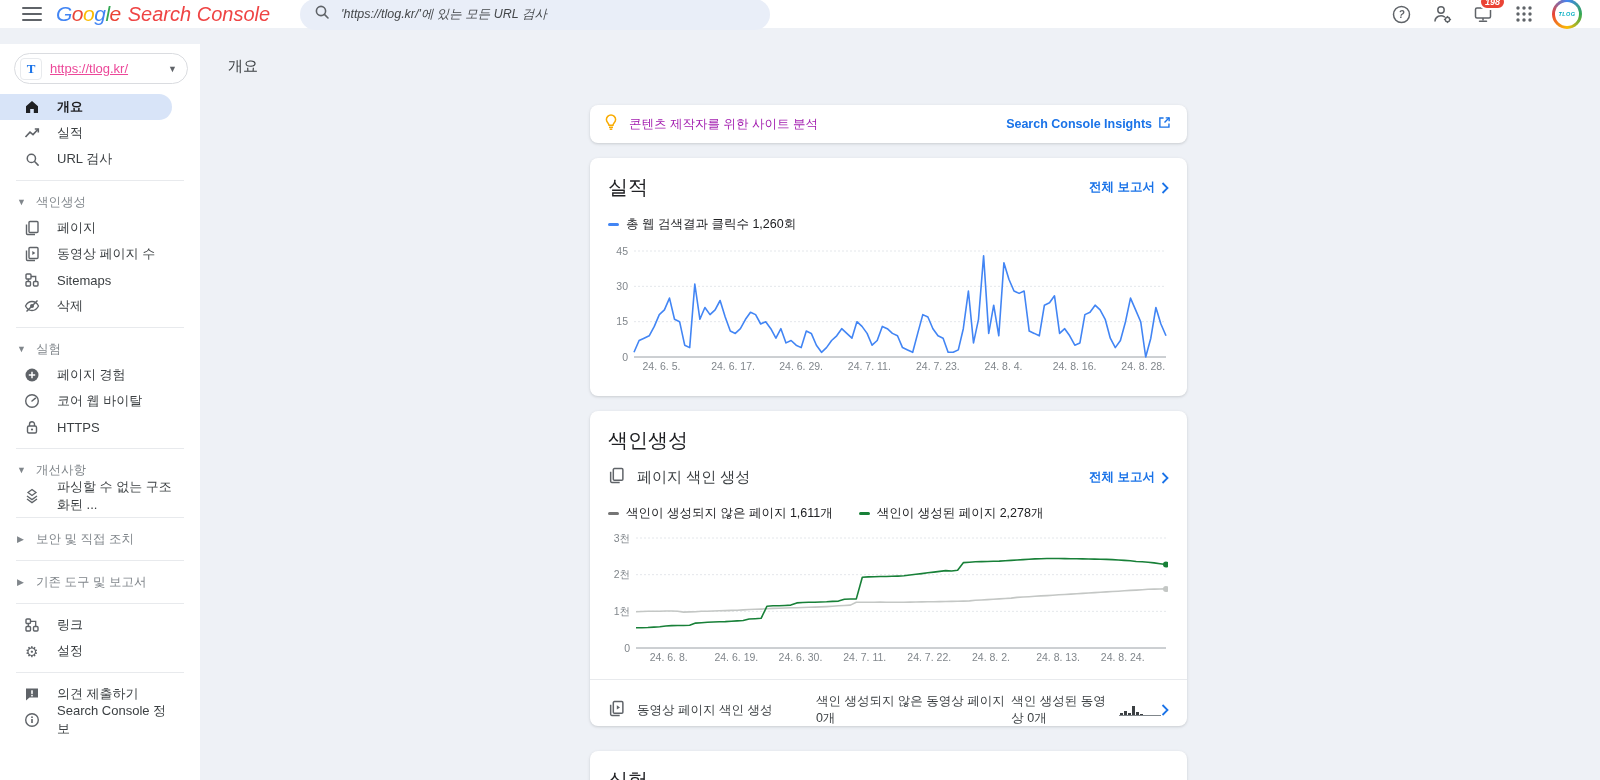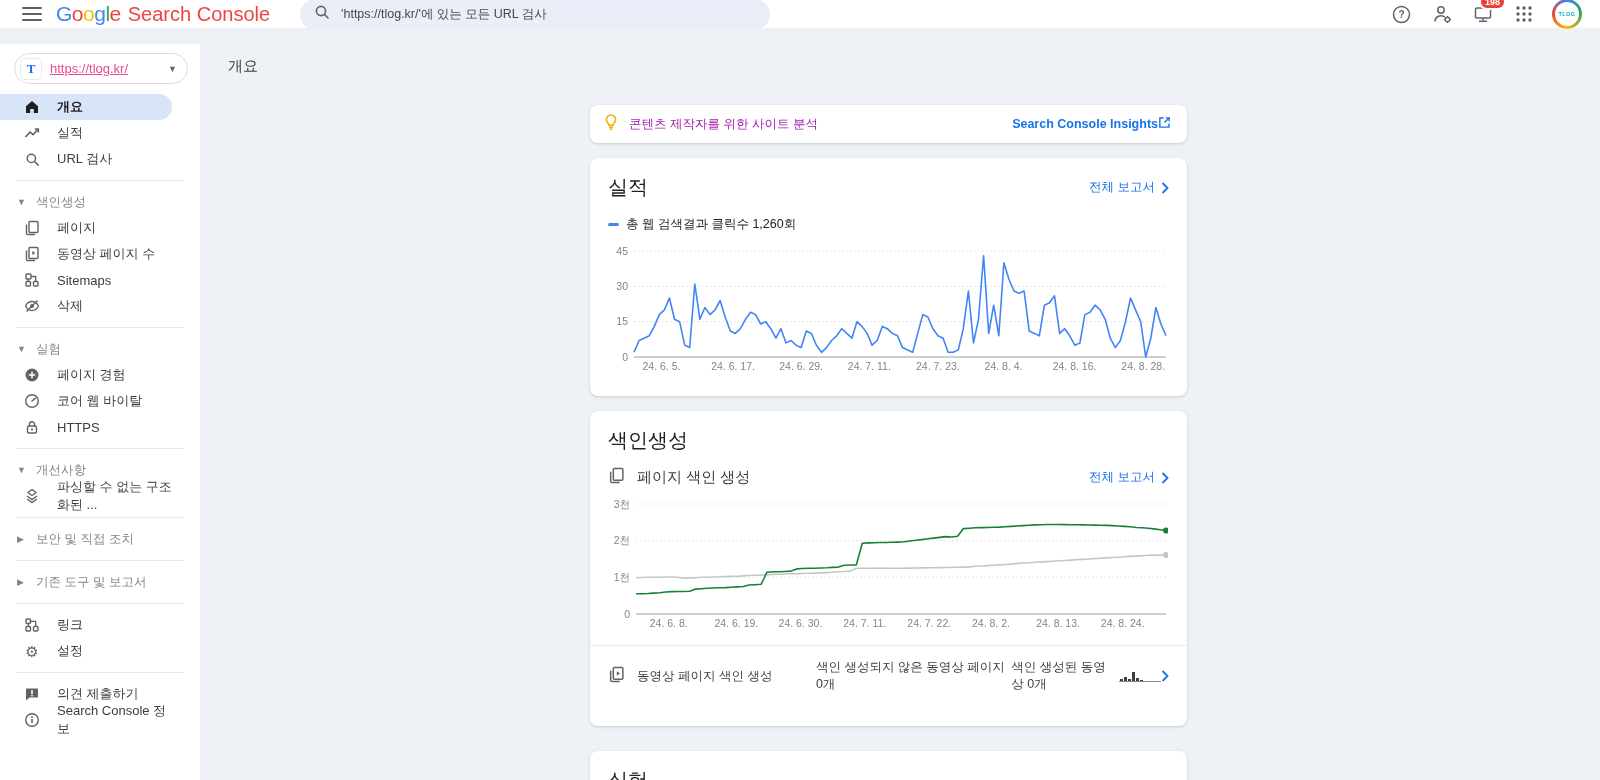--- a/index.html
+++ b/index.html
@@ -1,21 +1,21 @@
 <!DOCTYPE html>
 <html><head>
 <meta charset="utf-8">
 <style>
   * { box-sizing: border-box; margin: 0; padding: 0; }
   html,body { width:1600px; height:780px; overflow:hidden; }
   body { font-family:"Liberation Sans","DejaVu Sans",sans-serif; background:#fff; color:#3c4043; }
   .app { position:relative; width:1600px; height:780px; background:#eef1f6; overflow:hidden; }
 
   
-  .topbar { position:absolute; top:0; left:0; right:0; height:28px; background:#fff; display:flex; align-items:center; padding:0 18px 0 14px; z-index:5; }
+  .topbar { position:absolute; top:0; left:0; right:0; height:28px; background:#fff; display:flex; align-items:center; padding:0 18px 0 14px; z-index:5;font-style:italic; }
   .hamburger { width:20px; height:14px; display:flex; flex-direction:column; justify-content:space-between; cursor:pointer; margin:0 14px 0 8px; }
   .hamburger span { display:block; height:2px; background:#5f6368; border-radius:1px; }
   .logo { display:flex; align-items:baseline; gap:7px; white-space:nowrap; }
   .google-word { font-size:21px; letter-spacing:-0.5px; font-weight:500; }
   .app-name { font-size:20px; color:#ef4444; font-weight:400; }
   .searchbar { margin-left:30px; width:470px; height:31px; background:#e9eef8; border-radius:16px; display:flex; align-items:center; padding:0 14px; gap:11px; cursor:text; }
   .searchbar .stext { font-size:12.5px; color:#44474a; }
   .tb-right { margin-left:auto; display:flex; align-items:center; gap:15px; }
   .tb-icon { width:26px; height:26px; display:flex; align-items:center; justify-content:center; position:relative; cursor:pointer; }
   .badge { position:absolute; top:-7px; left:9px; background:#ea4335; color:#fff; font-size:9px; font-weight:bold; padding:1px 4px; border-radius:8px; border:2px solid #fff; line-height:10px; }
@@ -36,23 +36,23 @@
   .sdiv { height:1px; background:#e8eaed; margin:8px 16px; }
   .gearglyph { font-size:15px; color:#5f6368; line-height:1; }
 
   
   .content { position:absolute; top:44px; left:200px; right:0; bottom:0; background:#eef1f6; overflow:hidden; }
   .page-title { margin:13px 0 0 28px; font-size:15px; color:#3c4043; }
   .col { width:597px; margin-left:390px; }
   .card { background:#fff; border-radius:8px; box-shadow:0 1px 2px rgba(60,64,67,.12), 0 1px 3px 1px rgba(60,64,67,.06); }
   .banner { margin-top:29px; height:38px; display:flex; align-items:center; padding:0 16px 0 12px; gap:9px; }
   .banner-text { font-size:12.5px; color:#a21caf; }
-  .banner-link { margin-left:auto; display:flex; align-items:center; gap:0; color:#1a73e8; font-size:12.5px; font-weight:bold; cursor:pointer; }
-
-  .report-link { display:flex; align-items:center; gap:6px; color:#1a73e8; font-size:12.5px; font-weight:normal; cursor:pointer; }
+  .banner-link { margin-left:auto; display:flex; align-items:center; gap:6px; color:#1a73e8; font-size:12.5px; font-weight:bold; cursor:pointer; }
+
+  .report-link { display:flex; align-items:center; gap:6px; color:#1a73e8; font-size:12.5px; font-weight:bold; cursor:pointer; }
   .perf-card { margin-top:15px; height:238px; padding:16px 18px; }
   .card-title-row { display:flex; align-items:center; justify-content:space-between; }
   .card-title { font-size:20px; color:#202124; font-weight:400; }
   .legend-row { display:flex; align-items:center; gap:26px; margin-top:15px; }
   .legend-entry { display:flex; align-items:center; gap:7px; font-size:12.5px; color:#202124; }
   .legend-dash { width:11px; height:3px; border-radius:2px; flex:none; }
 
   .index-card { margin-top:15px; height:315px; padding:16px 18px; }
   .sub-row { display:flex; align-items:center; margin-top:13px; }
   .sub-row .sicon { margin-right:12px; }
@@ -406,20 +406,30 @@
                 <rect x="5" y="1.5" width="9" height="11" rx="1" fill="none" stroke="#5f6368" stroke-width="1.4"></rect>
                 <path d="M2.5 4.5 V13.5 a1 1 0 0 0 1 1 H11" fill="none" stroke="#5f6368" stroke-width="1.4"></path>
               </svg>
           </span>
           <span class="sub-label">페이지 색인 생성</span>
           <span class="report-link" style="margin-left:auto">
             <span>전체 보고서</span>
             <svg width="8" height="12" viewBox="0 0 8 12">
                 <path d="M1.5 1 L6.5 6 L1.5 11" fill="none" stroke="#1a73e8" stroke-width="1.8"></path>
               </svg>
+          </span>
+        </div>
+        <div class="legend-row" style="margin-top:17px">
+          <span class="legend-entry">
+            <span class="legend-dash" id="legend-dash-notindexed" style="background: rgb(117, 117, 117);"></span>
+            <span>색인이 생성되지 않은 페이지 1,611개</span>
+          </span>
+          <span class="legend-entry">
+            <span class="legend-dash" id="legend-dash-indexed" style="background: rgb(24, 128, 56);"></span>
+            <span>색인이 생성된 페이지 2,278개</span>
           </span>
         </div>
         <svg id="index-svg" width="560" height="136" style="margin-top:6px">
             <line x1="28" y1="120" x2="558" y2="120" stroke-width="1" stroke="#9aa0a6"></line>
             <text x="22" y="123.5" text-anchor="end" fill="#80868b" font-size="10.5">0</text>
             <line x1="28" y1="83.33333333333334" x2="558" y2="83.33333333333334" stroke-width="1" stroke="#e4e7eb" stroke-dasharray="2,2"></line>
             <text x="22" y="86.83333333333334" text-anchor="end" fill="#80868b" font-size="10.5">1천</text>
             <line x1="28" y1="46.66666666666667" x2="558" y2="46.66666666666667" stroke-width="1" stroke="#e4e7eb" stroke-dasharray="2,2"></line>
             <text x="22" y="50.16666666666667" text-anchor="end" fill="#80868b" font-size="10.5">2천</text>
             <line x1="28" y1="10" x2="558" y2="10" stroke-width="1" stroke="#e4e7eb" stroke-dasharray="2,2"></line>

